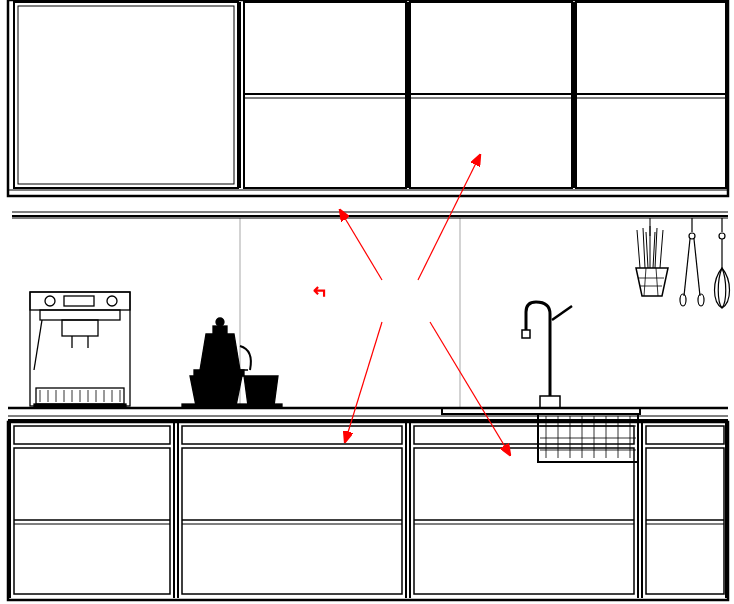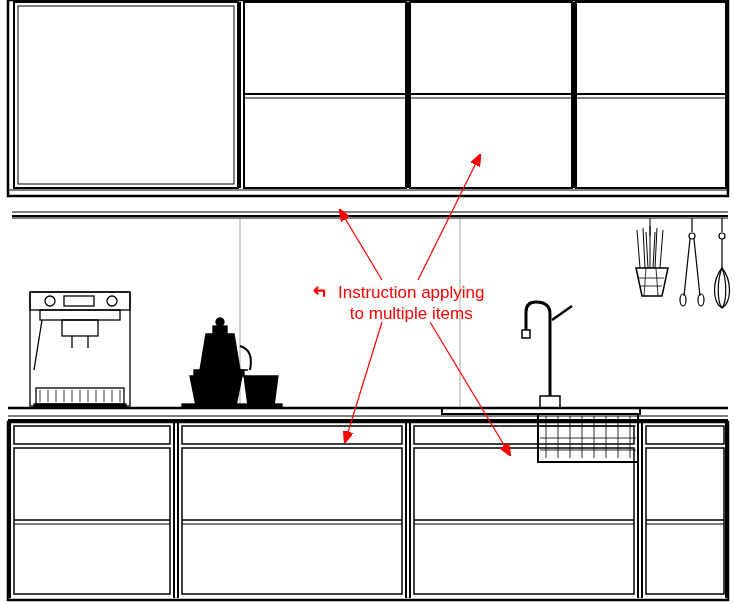--- a/index.html
+++ b/index.html
@@ -258,15 +258,14 @@
 
     <line x1="382" y1="322" x2="345" y2="442" marker-end="url(#arrowhead)"></line>
 
     <line x1="430" y1="322" x2="510" y2="455" marker-end="url(#arrowhead)"></line>
   </g>
 </svg>
 
 <span class="return-symbol" style="left:313px; top:280px; transform:scaleX(-1) rotate(180deg);">↵</span>
 
 <div class="annotation-text" style="left:338px; top:282px;">
-  <span>Instruction applying</span><br>
-  <span>to multiple items</span>
+  <br>
 </div>
 
 </body></html>

